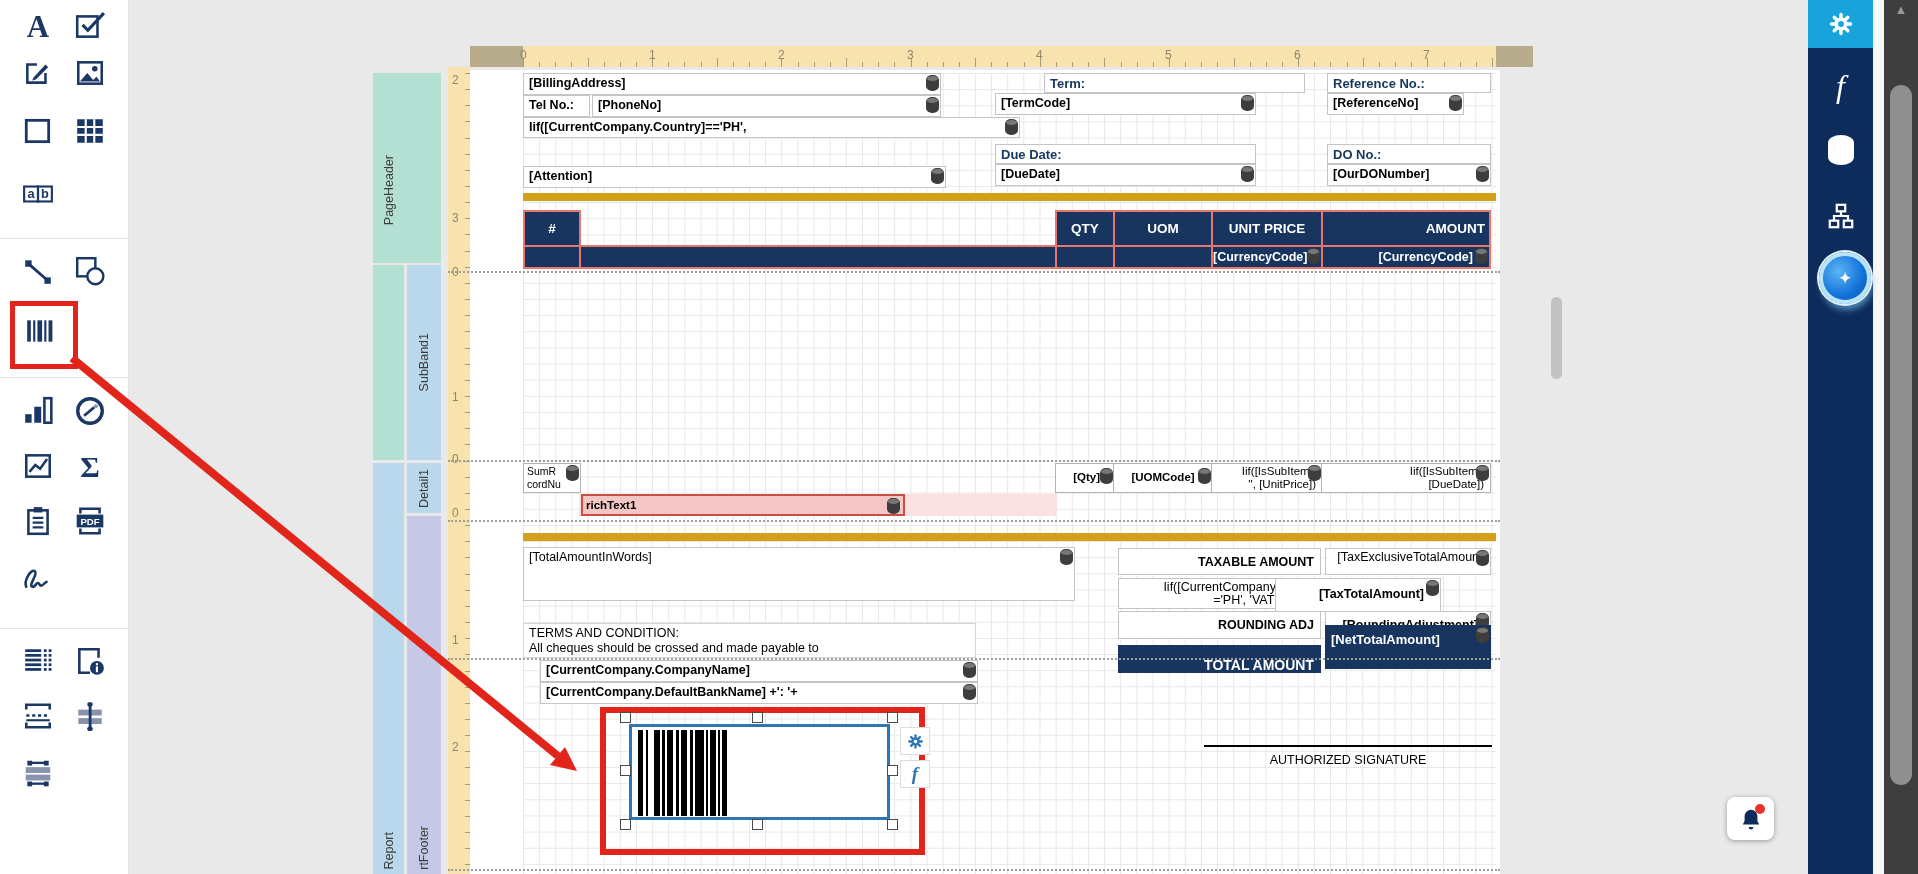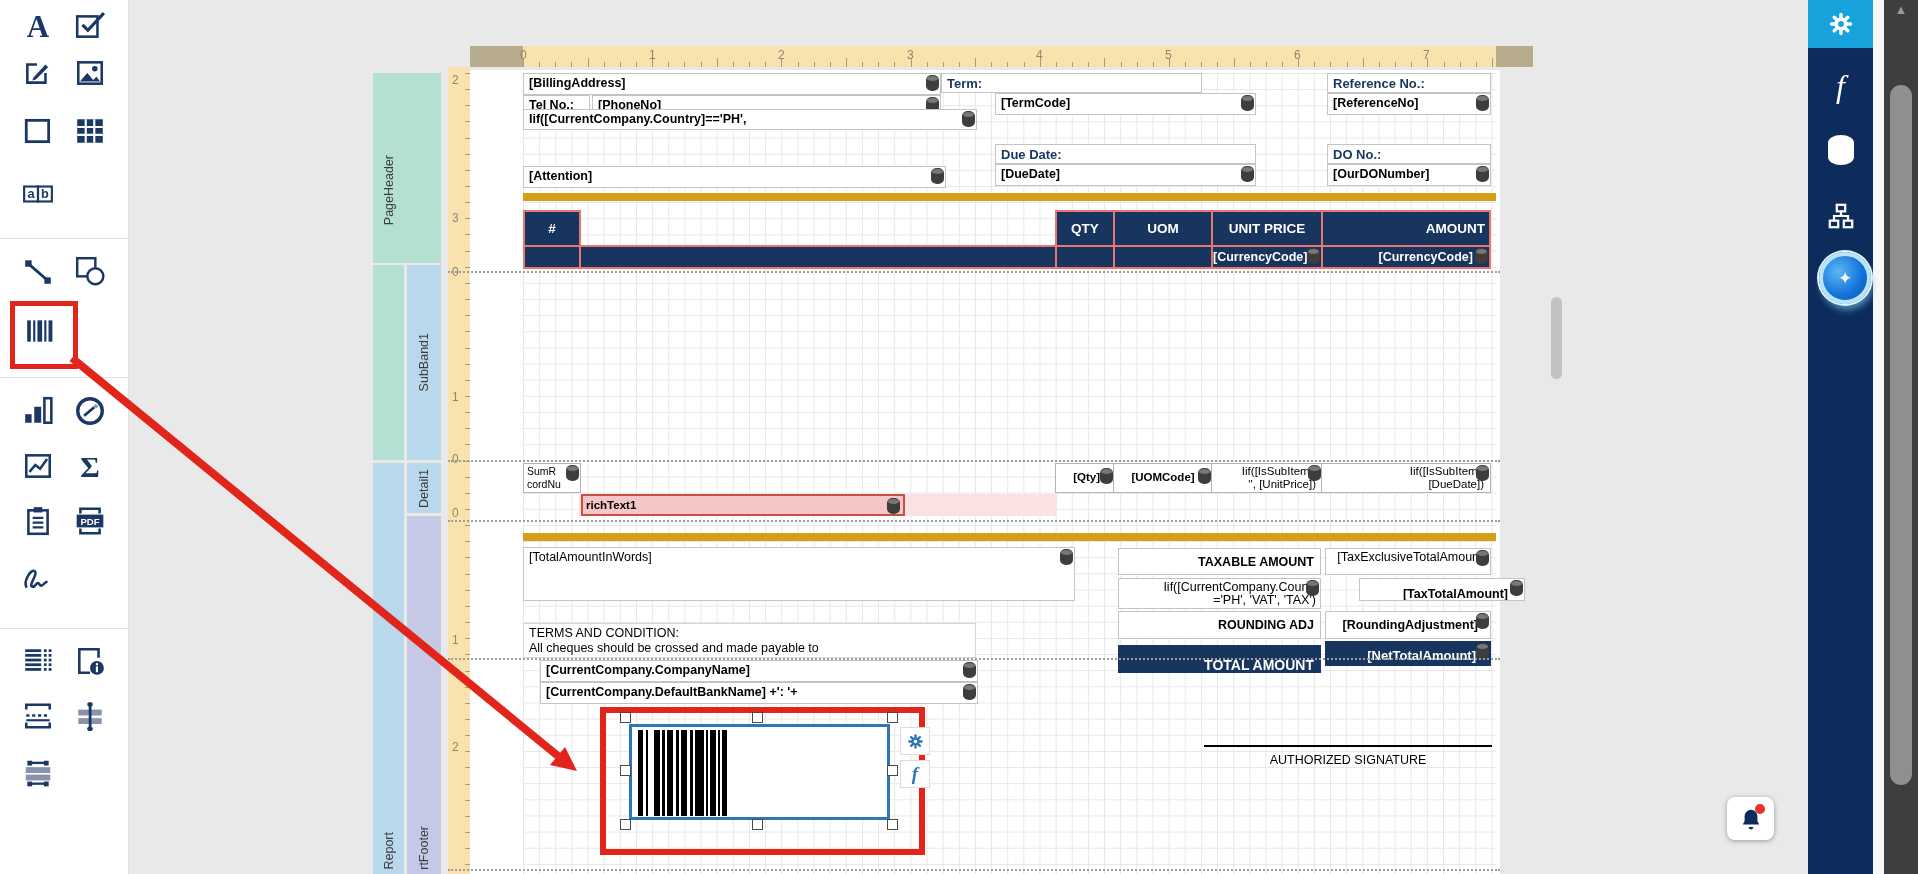--- a/index.html
+++ b/index.html
@@ -243,32 +243,32 @@
 
   <div id="page">
       <div id="grid"></div>
     </div>
 
   <div class="fld nowrap" style="left:523px;top:73px;width:418px;height:22px">
     <span>[BillingAddress]</span><span class="db-icon"></span></div>
   <div class="fld nowrap" style="left:523px;top:95px;width:67px;height:22px"><span>Tel No.:</span></div>
   <div class="fld nowrap" style="left:592px;top:95px;width:349px;height:22px">
     <span>[PhoneNo]</span><span class="db-icon"></span></div>
-  <div class="fld nowrap" style="left:523px;top:109px;width:454px;height:21px">
+  <div class="fld nowrap" style="left:523px;top:117px;width:497px;height:21px">
     <span>Iif([CurrentCompany.Country]=='PH',</span><span class="db-icon"></span></div>
   <div class="fld nowrap" style="left:523px;top:166px;width:423px;height:22px">
     <span>[Attention]</span><span class="db-icon"></span></div>
-  <div class="fld nowrap bluebold" style="left:941px;top:73px;width:261px;height:20px"><span>Term:</span></div>
+  <div class="fld nowrap bluebold" style="left:1044px;top:73px;width:261px;height:20px"><span>Term:</span></div>
   <div class="fld nowrap" style="left:995px;top:93px;width:261px;height:22px">
     <span>[TermCode]</span><span class="db-icon"></span></div>
   <div class="fld nowrap bluebold" style="left:995px;top:144px;width:261px;height:20px"><span>Due Date:</span></div>
   <div class="fld nowrap" style="left:995px;top:164px;width:261px;height:22px">
     <span>[DueDate]</span><span class="db-icon"></span></div>
   <div class="fld nowrap bluebold" style="left:1327px;top:73px;width:164px;height:20px"><span>Reference No.:</span></div>
-  <div class="fld nowrap" style="left:1327px;top:93px;width:164px;height:22px">
+  <div class="fld nowrap" style="left:1327px;top:93px;width:137px;height:22px">
     <span>[ReferenceNo]</span><span class="db-icon"></span></div>
   <div class="fld nowrap bluebold" style="left:1327px;top:144px;width:164px;height:20px"><span>DO No.:</span></div>
   <div class="fld nowrap" style="left:1327px;top:164px;width:164px;height:22px">
     <span>[OurDONumber]</span><span class="db-icon"></span></div>
 
   <div class="gold" style="left:523px;top:193px;width:973px"></div>
 
   <div class="thc" style="left:523px;top:210px;width:58px;height:37px;justify-content:center">
       <span>#</span>
     </div>
@@ -333,29 +333,29 @@
 
   <div class="fld nowrap" style="left:1118px;top:548px;width:203px;height:27px;text-align:right;padding-top:6px;padding-right:6px"><span>TAXABLE AMOUNT</span></div>
   <div class="fld" style="left:1325px;top:548px;width:166px;height:27px;text-align:right;word-break:break-all;line-height:13px;padding-right:4px">
     <span>[TaxExclusiveTotalAmount]</span><span class="db-icon"></span></div>
 
   <div class="fld" style="left:1118px;top:578px;width:203px;height:31px;text-align:right;line-height:13px;padding-right:4px">
     <span style="display:block">Iif([CurrentCompany.Countr</span>
       <span style="display:block">='PH', 'VAT', 'TAX')</span>
     <span class="db-icon"></span>
     </div>
-  <div class="fld nowrap" style="left:1359px;top:578px;width:166px;height:23px;text-align:right;padding-top:8px;padding-right:16px">
+  <div class="fld nowrap" style="left:1275px;top:578px;width:166px;height:34px;text-align:right;padding-top:8px;padding-right:16px">
     <span>[TaxTotalAmount]</span><span class="db-icon"></span></div>
 
   <div class="fld nowrap" style="left:1118px;top:611px;width:203px;height:28px;text-align:right;padding-top:6px;padding-right:6px"><span>ROUNDING ADJ</span></div>
   <div class="fld nowrap" style="left:1325px;top:611px;width:166px;height:28px;text-align:right;padding-top:6px;padding-right:12px">
     <span>[RoundingAdjustment]</span><span class="db-icon"></span></div>
 
   <div class="fld nowrap navy-cell" style="left:1118px;top:645px;width:203px;height:28px;text-align:right;padding-top:11px;padding-right:6px;font-size:14px"><span>TOTAL AMOUNT</span></div>
-  <div class="fld nowrap navy-cell" style="left:1325px;top:641px;width:166px;height:25px;text-align:right;padding-top:6px;padding-right:14px;font-size:13px">
+  <div class="fld nowrap navy-cell" style="left:1325px;top:625px;width:166px;height:44px;padding-top:6px;padding-right:14px;font-size:13px">
     <span>[NetTotalAmount]</span><span class="db-icon"></span></div>
 
   <div class="fld" style="left:523px;top:623px;width:453px;height:35px;border-color:#d4d4d4;line-height:15px">
     <span style="display:block">TERMS AND CONDITION:</span>
       <span style="display:block">All cheques should be crossed and made payable to</span>
     </div>
   <div class="dotted" style="left:448px;top:658px;width:1052px"></div>
 
   <div class="fld nowrap" style="left:540px;top:660px;width:438px;height:22px;font-weight:bold">
     <span>[CurrentCompany.CompanyName]</span><span class="db-icon"></span></div>

